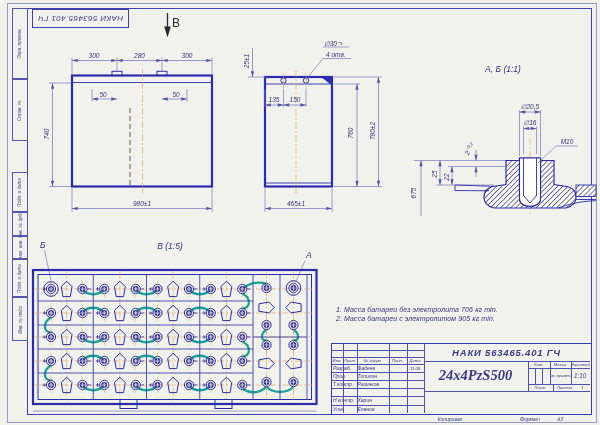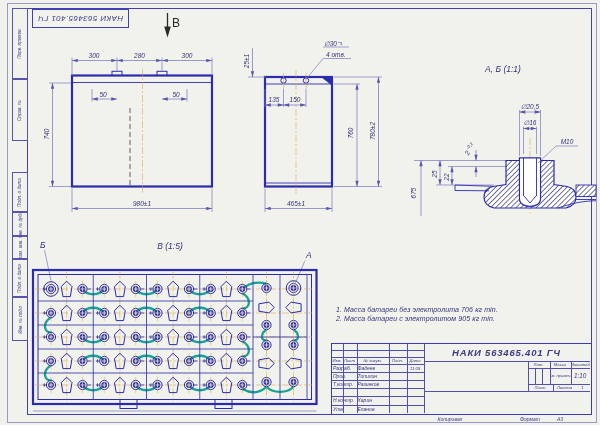--- a/index.html
+++ b/index.html
@@ -590,20 +590,21 @@
     </g>
   </svg>
 
   <div class="abs notes">
     <div>1. Масса батареи без электролита 706 кг min.</div>
     <div>2. Масса батареи с электролитом 905 кг min.</div>
   </div>
 
   <div class="abs tb" id="tb">
     <div class="txt docnum" style="left:92px;top:0;width:166px;height:17px;">НАКИ 563465.401 ГЧ</div>
+    <div class="txt partname" style="left:92px;top:17px;width:104px;height:30.5px;">24x4PzS500</div>
     <div class="txt f42" style="left:0;top:13px;width:11px;height:7.5px;">Изм.</div>
     <div class="txt f42" style="left:11px;top:13px;width:14px;height:7.5px;">Лист</div>
     <div class="txt f42" style="left:25px;top:13px;width:32px;height:7.5px;">№ докум.</div>
     <div class="txt f42" style="left:57px;top:13px;width:18px;height:7.5px;">Подп.</div>
     <div class="txt f42" style="left:75px;top:13px;width:17px;height:7.5px;">Дата</div>
 
     <div class="txt f50 lt" style="left:1.5px;top:20.5px;width:23px;height:8.1px;">Разраб.</div>
     <div class="txt f50 lt" style="left:26px;top:20.5px;width:30px;height:8.1px;">Фадеев</div>
     <div class="txt f42" style="left:75px;top:20.5px;width:17px;height:8.1px;">11.09</div>
     <div class="txt f50 lt" style="left:1.5px;top:28.6px;width:23px;height:8.1px;">Пров.</div>

